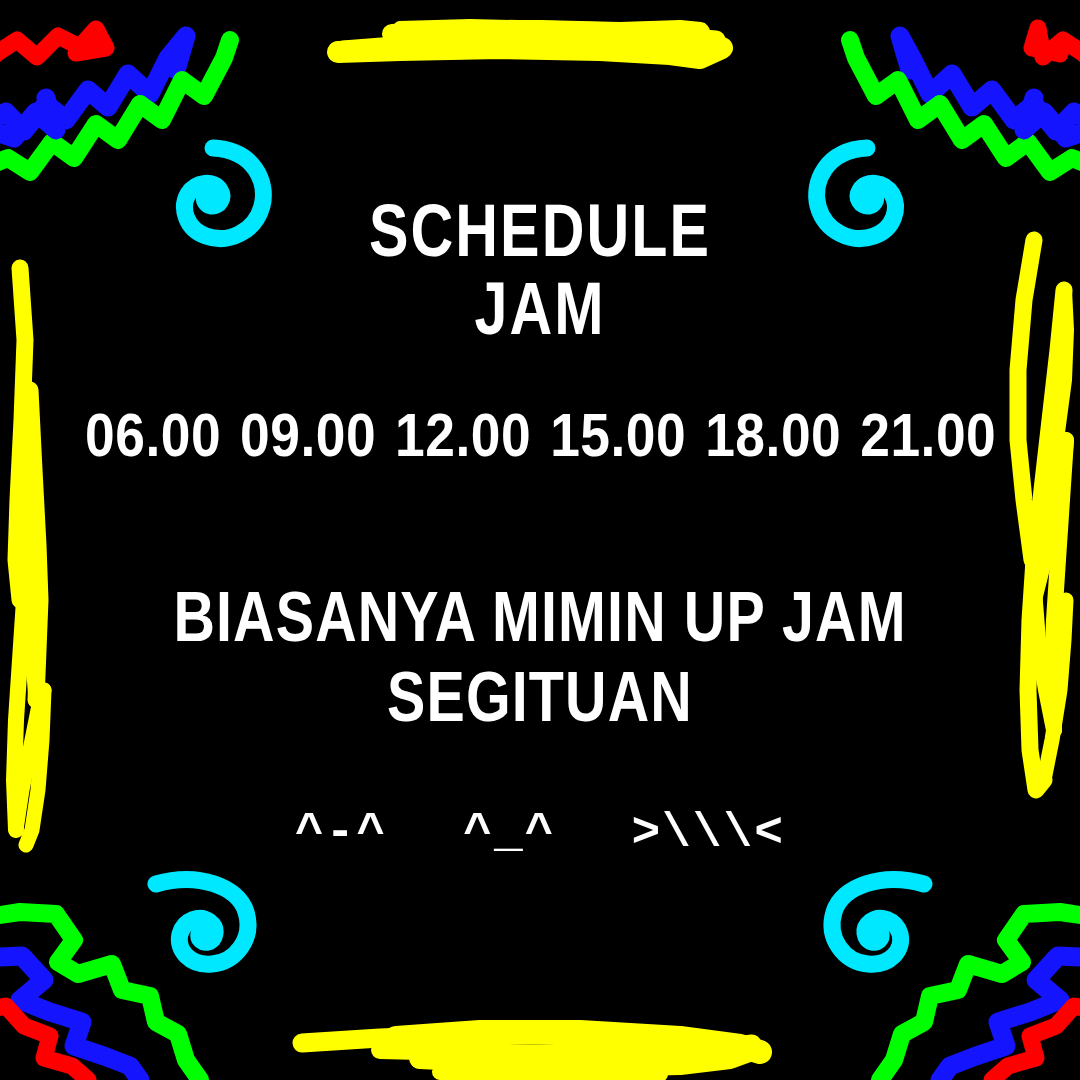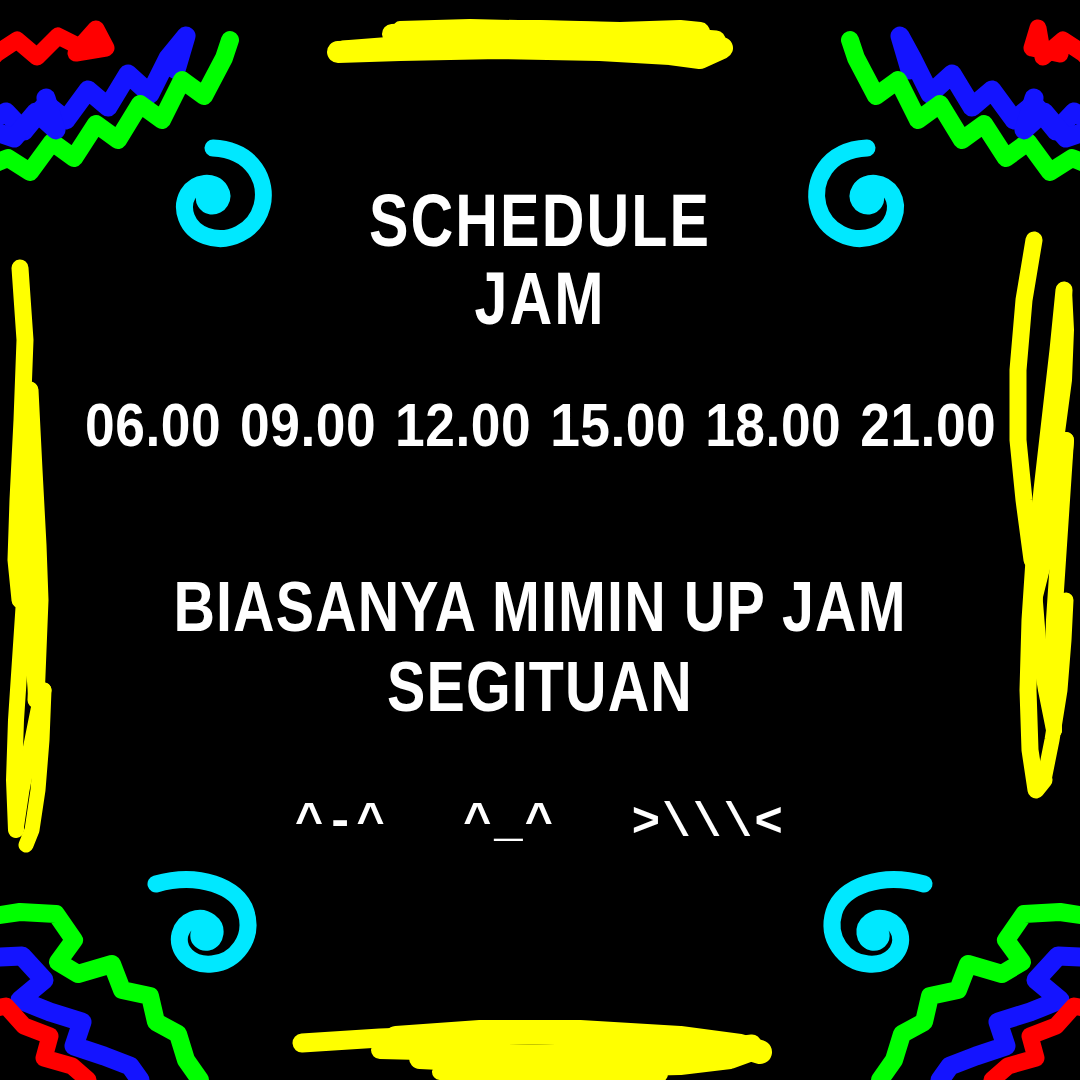--- a/index.html
+++ b/index.html
@@ -19,21 +19,21 @@
   #doodles {
     position: absolute;
     top: 0;
     left: 0;
     width: 1080px;
     height: 1080px;
     pointer-events: none;
   }
   #content {
     position: absolute;
-    top: 6px;
+    top: 16px;
     left: 0;
     width: 1080px;
     height: 844px;
   }
   .txt {
     position: absolute;
     width: 100%;
     text-align: center;
     color: #ffffff;
     font-family: "Liberation Sans Narrow", "Liberation Sans", sans-serif;

